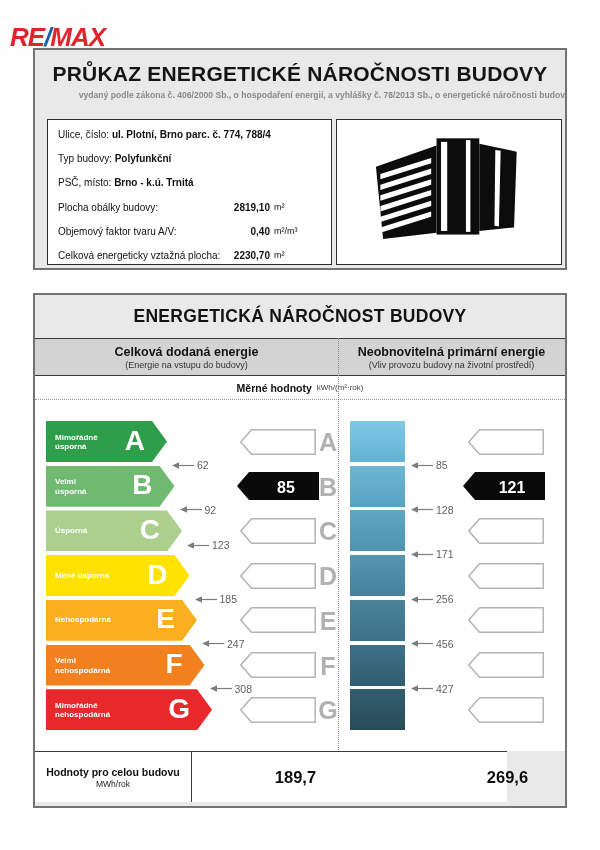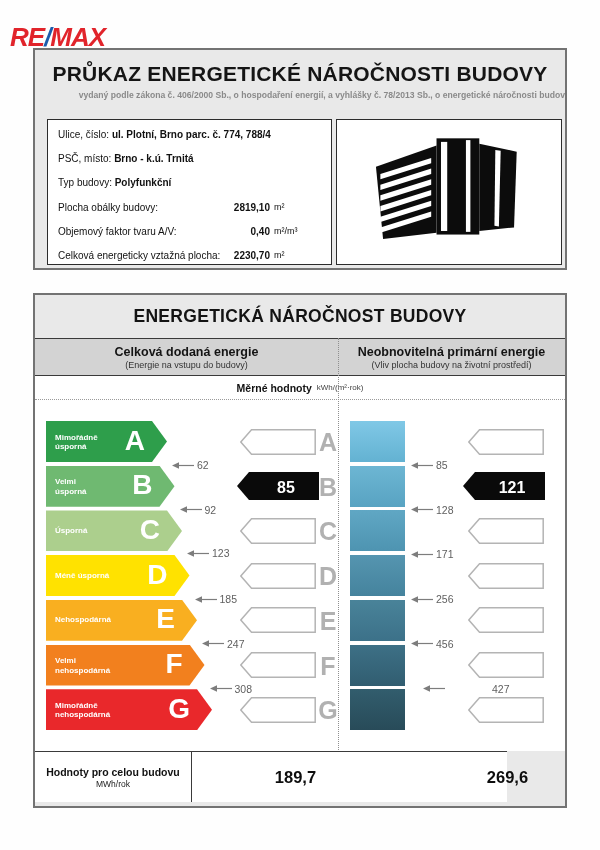--- a/index.html
+++ b/index.html
@@ -71,22 +71,22 @@
 <div class="page">
 
   <div class="logo"><span class="red">RE</span><span class="blue">/</span><span class="red">MAX</span></div>
 
   <div class="panel panel1">
     <div class="cert-title">PRŮKAZ ENERGETICKÉ NÁROČNOSTI BUDOVY</div>
     <div class="cert-subtitle">vydaný podle zákona č. 406/2000 Sb., o hospodaření energií, a vyhlášky č. 78/2013 Sb., o energetické náročnosti budov</div>
 
     <div class="info-box">
         <div class="info-row"><span class="info-label">Ulice, číslo: </span><span class="info-value-inline">ul. Plotní, Brno parc. č. 774, 788/4</span></div>
+        <div class="info-row"><span class="info-label">Typ budovy: </span><span class="info-value-inline">Polyfunkční</span></div>
         <div class="info-row"><span class="info-label">PSČ, místo: </span><span class="info-value-inline">Brno - k.ú. Trnitá</span></div>
-        <div class="info-row"><span class="info-label">Typ budovy: </span><span class="info-value-inline">Polyfunkční</span></div>
         <div class="info-row"><span class="info-label">Plocha obálky budovy: </span><span class="info-value-right">2819,10</span><span class="info-unit">m²</span></div>
         <div class="info-row"><span class="info-label">Objemový faktor tvaru A/V: </span><span class="info-value-right">0,40</span><span class="info-unit">m²/m³</span></div>
         <div class="info-row"><span class="info-label">Celková energeticky vztažná plocha: </span><span class="info-value-right">2230,70</span><span class="info-unit">m²</span></div>
       </div>
 
     <div class="image-box">
       <span>
         <svg width="196" height="128" viewBox="0 0 220 140">
           <g fill="#0c0c0c">
             <polygon points="28,44 96,20 96,118 36,125"></polygon>
@@ -112,21 +112,21 @@
   <div class="panel panel2">
     <div class="section-title">ENERGETICKÁ NÁROČNOST BUDOVY</div>
 
     <div class="col-header">
       <div class="col-cell col-cell-left">
         <div class="col-title">Celková dodaná energie</div>
         <div class="col-sub">(Energie na vstupu do budovy)</div>
       </div>
       <div class="col-cell col-cell-right">
         <div class="col-title">Neobnovitelná primární energie</div>
-        <div class="col-sub">(Vliv plocha budovy na životní prostředí)</div>
+        <div class="col-sub">(Vliv provozu budovy na životní prostředí)</div>
       </div>
     </div>
 
     <div class="scale-line">
       <span class="scale-label">Měrné hodnoty</span>
       <span class="scale-unit">kWh/(m²·rok)</span>
     </div>
 
     <div class="chart-bg">
         <div class="class-arrow" style="left: 11px; top: 21px; width: 121px; background: rgb(46, 158, 75);">
@@ -182,21 +182,21 @@
           <span class="thresh-num">128</span>
         </div>
         <div style="position: absolute; left: 428px; top: 72.2px;"><svg width="82" height="28" viewBox="0 0 82 28">
             <polygon points="12,0 82,0 82,28 12,28 0,14" fill="#0a0a0a"></polygon>
             <text x="49" y="20.5" text-anchor="middle" font-size="16" font-weight="bold" fill="#ffffff">121</text>
           </svg></div>
         <div class="class-arrow" style="left: 11px; top: 110.4px; width: 136px; background: rgb(172, 207, 141);">
           <span class="class-label">Úsporná</span>
           <span class="class-letter">C</span>
         </div>
-        <div class="thresh" style="left: 152px; top: 147px;">
+        <div class="thresh" style="left: 152px; top: 139px;">
           <svg width="22" height="9" viewBox="0 0 22 9">
             <line x1="5" y1="4.5" x2="22" y2="4.5" stroke="#7d7d7d" stroke-width="1.2"></line>
             <polygon points="0,4.5 7,1.2 7,7.8" fill="#7d7d7d"></polygon>
           </svg>
           <span class="thresh-num">123</span>
         </div>
         <div style="position: absolute; left: 205px; top: 117.9px;"><svg width="76" height="26" viewBox="0 0 76 26">
             <polygon points="11.5,0.8 75.2,0.8 75.2,25.2 11.5,25.2 0.8,13" fill="#ffffff" stroke="#b4b4b4" stroke-width="1.5"></polygon>
           </svg></div>
         <div class="mid-letter" style="top: 117.4px;">C</div>
@@ -273,21 +273,21 @@
             <line x1="5" y1="4.5" x2="22" y2="4.5" stroke="#7d7d7d" stroke-width="1.2"></line>
             <polygon points="0,4.5 7,1.2 7,7.8" fill="#7d7d7d"></polygon>
           </svg>
           <span class="thresh-num">308</span>
         </div>
         <div style="position: absolute; left: 205px; top: 252px;"><svg width="76" height="26" viewBox="0 0 76 26">
             <polygon points="11.5,0.8 75.2,0.8 75.2,25.2 11.5,25.2 0.8,13" fill="#ffffff" stroke="#b4b4b4" stroke-width="1.5"></polygon>
           </svg></div>
         <div class="mid-letter" style="top: 251.5px;">F</div>
         <div class="blue-seg" style="top: 244.5px; background: linear-gradient(rgb(61, 112, 134), rgb(49, 93, 112));"></div>
-        <div class="thresh" style="left: 388px; top: 282.5px; gap: 44px;">
+        <div class="thresh" style="left: 376px; top: 282.5px;">
           <svg width="22" height="9" viewBox="0 0 22 9">
             <line x1="5" y1="4.5" x2="22" y2="4.5" stroke="#7d7d7d" stroke-width="1.2"></line>
             <polygon points="0,4.5 7,1.2 7,7.8" fill="#7d7d7d"></polygon>
           </svg>
           <span class="thresh-num">427</span>
         </div>
         <div style="position: absolute; left: 433px; top: 252px;"><svg width="76" height="26" viewBox="0 0 76 26">
             <polygon points="11.5,0.8 75.2,0.8 75.2,25.2 11.5,25.2 0.8,13" fill="#ffffff" stroke="#b4b4b4" stroke-width="1.5"></polygon>
           </svg></div>
         <div class="class-arrow" style="left: 11px; top: 289.2px; width: 166px; background: rgb(233, 40, 43);">

